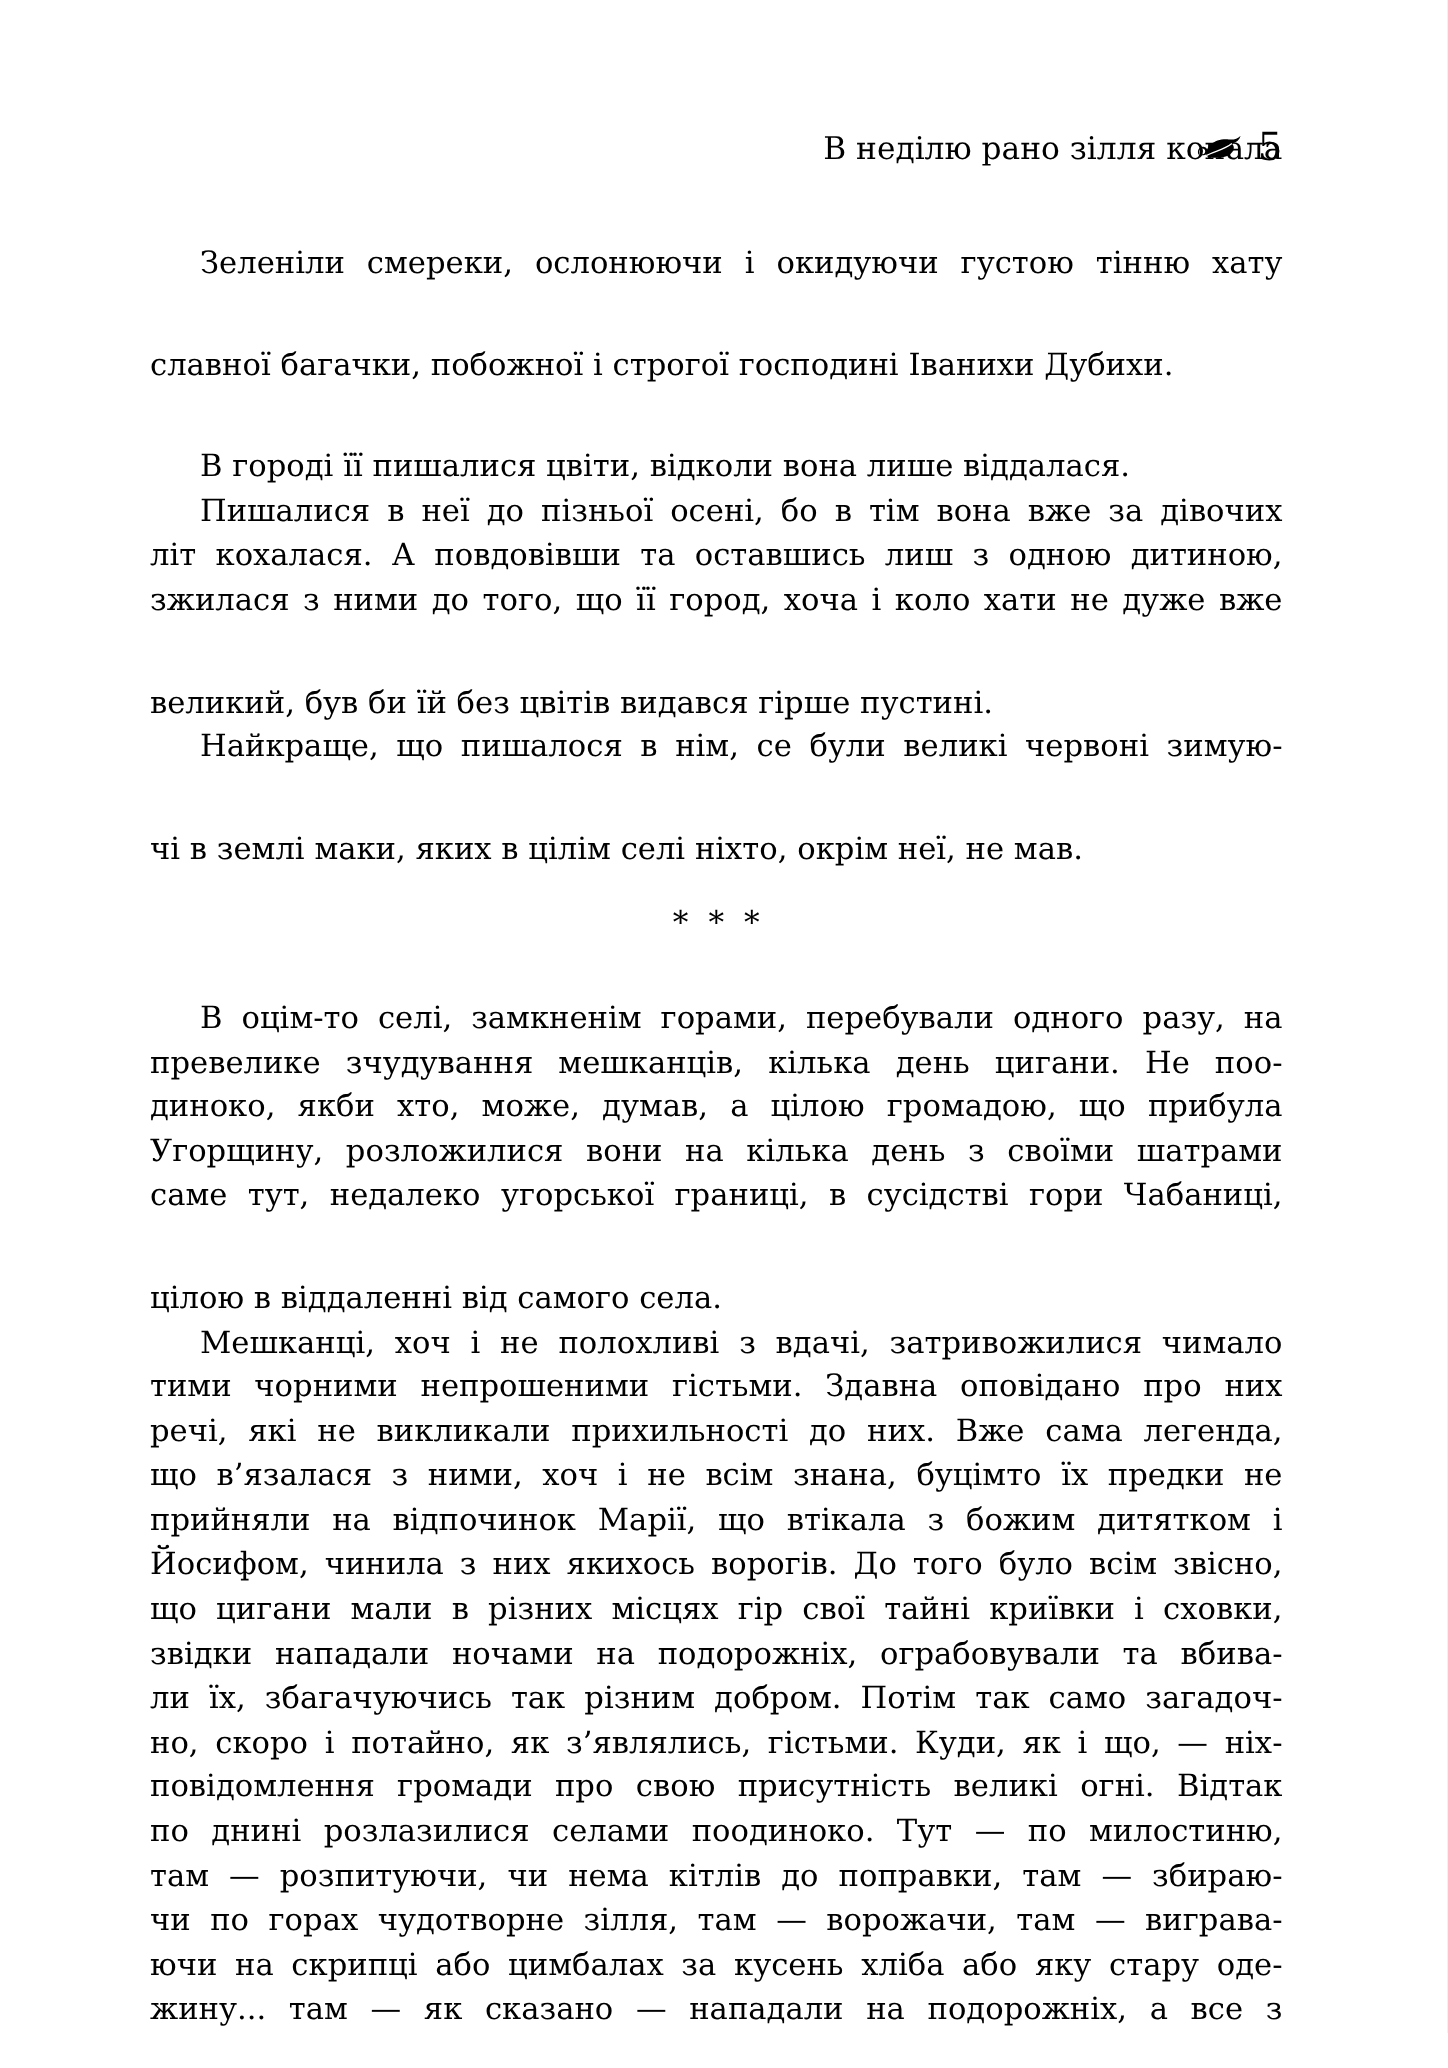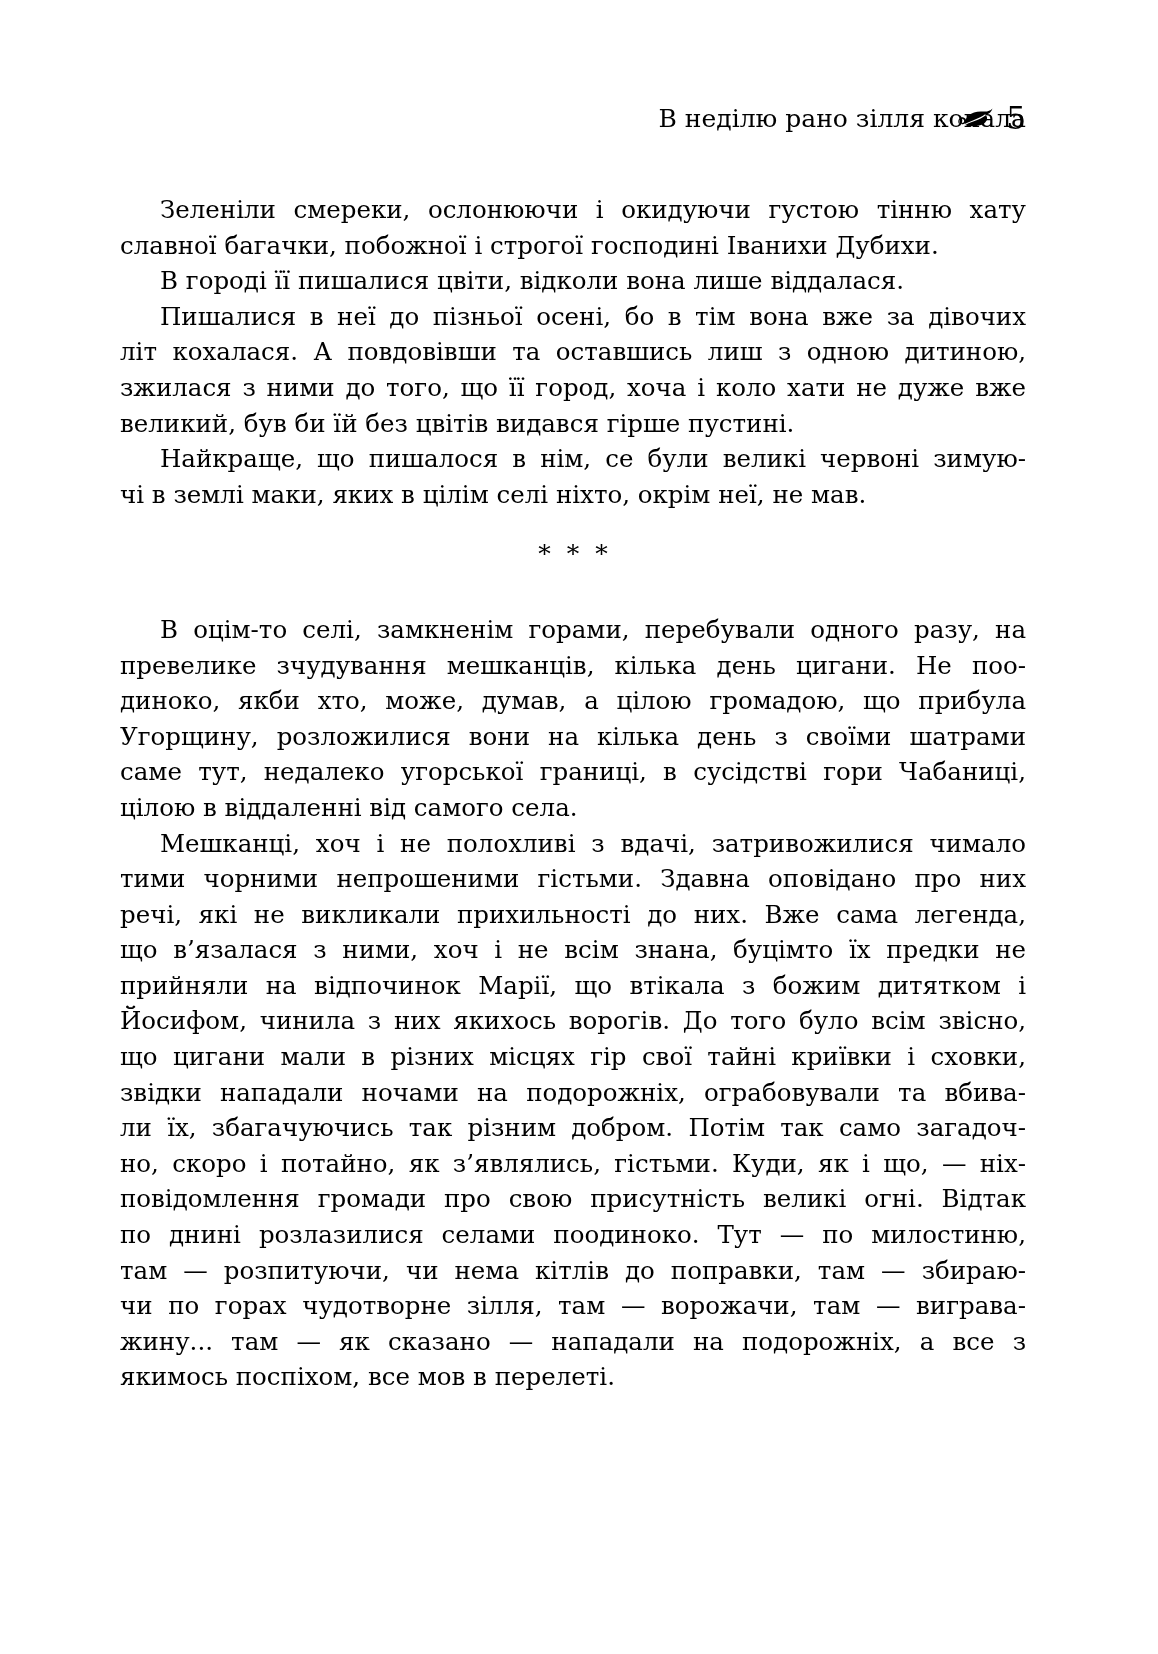--- a/index.html
+++ b/index.html
@@ -61,21 +61,21 @@
   .paragraph { margin: 0; }
   .line {
     line-height: 35.6px;
     height: 35.6px;
     text-align: justify;
     text-align-last: justify;
     overflow: hidden;
     white-space: normal;
   }
   .line.first { text-indent: 40px; }
-  .line.last  { text-align-last: left; }
+  .line.last  { text-align-last: left; margin-top: 46px; }
   .separator {
     line-height: 35.6px;
     height: 35.6px;
     margin: 24px 0 40px 0;
     text-align: center;
     text-align-last: center;
     font-size: 25px;
     word-spacing: 8px;
   }
 </style>
@@ -137,18 +137,19 @@
         <div class="line">прийняли на відпочинок Марії, що втікала з божим дитятком і</div>
         <div class="line">Йосифом, чинила з них якихось ворогів. До того було всім звісно,</div>
         <div class="line">що цигани мали в різних місцях гір свої тайні криївки і сховки,</div>
         <div class="line">звідки нападали ночами на подорожніх, ограбовували та вбива-</div>
         <div class="line">ли їх, збагачуючись так різним добром. Потім так само загадоч-</div>
         <div class="line">но, скоро і потайно, як з’являлись, гістьми. Куди, як і що, — ніх-</div>
         <div class="line">повідомлення громади про свою присутність великі огні. Відтак</div>
         <div class="line">по днині розлазилися селами поодиноко. Тут — по милостиню,</div>
         <div class="line">там — розпитуючи, чи нема кітлів до поправки, там — збираю-</div>
         <div class="line">чи по горах чудотворне зілля, там — ворожачи, там — виграва-</div>
+        <div class="line">ючи на скрипці або цимбалах за кусень хліба або яку стару оде-</div>
         <div class="line">жину... там — як сказано — нападали на подорожніх, а все з</div>
         <div class="line last">якимось поспіхом, все мов в перелеті.</div>
       </div>
     </div>
 
 </div>
 
 </body></html>

